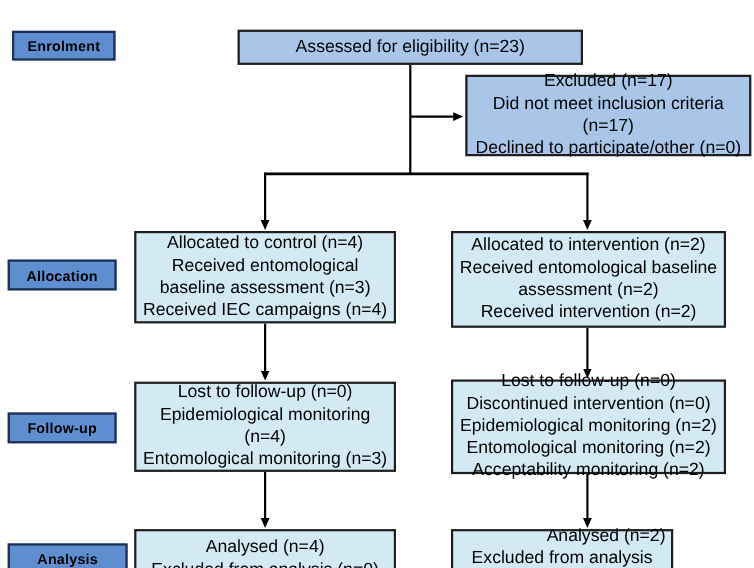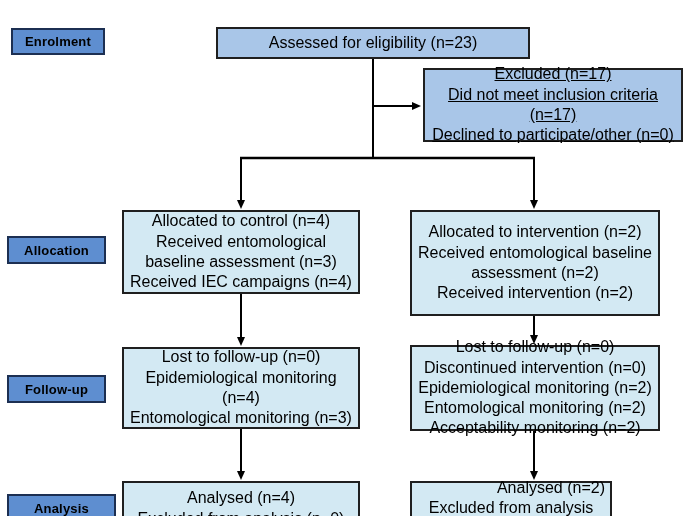--- a/index.html
+++ b/index.html
@@ -36,23 +36,23 @@
   .peri { background: var(--periwinkle-fill, #a9c6e8); }
   .pale { background: var(--pale-fill, #d3e9f3); }
   .b { font-weight: normal; }
 
   .hdr-enrolment  { left: 11px;  top: 5px;   width: 94px;  height: 27px; }
   .hdr-allocation { left: 7px;   top: 213px; width: 99px;  height: 28px; }
   .hdr-followup   { left: 7px;   top: 352px; width: 99px;  height: 28px; }
   .hdr-analysis   { left: 7px;   top: 471px; width: 109px;  height: 28px; }
 
   .box-assessed   { left: 216px; top: 4px;   width: 314px; height: 25px; }
-  .box-excluded   { left: 423px; top: 45px;  width: 260px; height: 74px; text-decoration: underline; }
+  .box-excluded   { left: 423px; top: 45px;  width: 260px; height: 74px; }
   .box-alloc-l    { left: 122px; top: 187px; width: 238px; height: 84px; }
-  .box-alloc-r    { left: 410px; top: 187px; width: 250px; height: 106px; }
+  .box-alloc-r    { left: 410px; top: 187px; width: 250px; height: 88px; }
   .box-follow-l   { left: 122px; top: 324px; width: 238px; height: 82px; }
   .box-follow-r   { left: 410px; top: 322px; width: 250px; height: 86px; }
   .box-analysis-l { left: 122px; top: 458px; width: 238px; height: 55px; }
   .box-analysis-r { left: 410px; top: 458px; width: 202px; height: 55px; align-items: flex-end; }
 </style>
 </head>
 <body>
 
 <div class="canvas">
 

